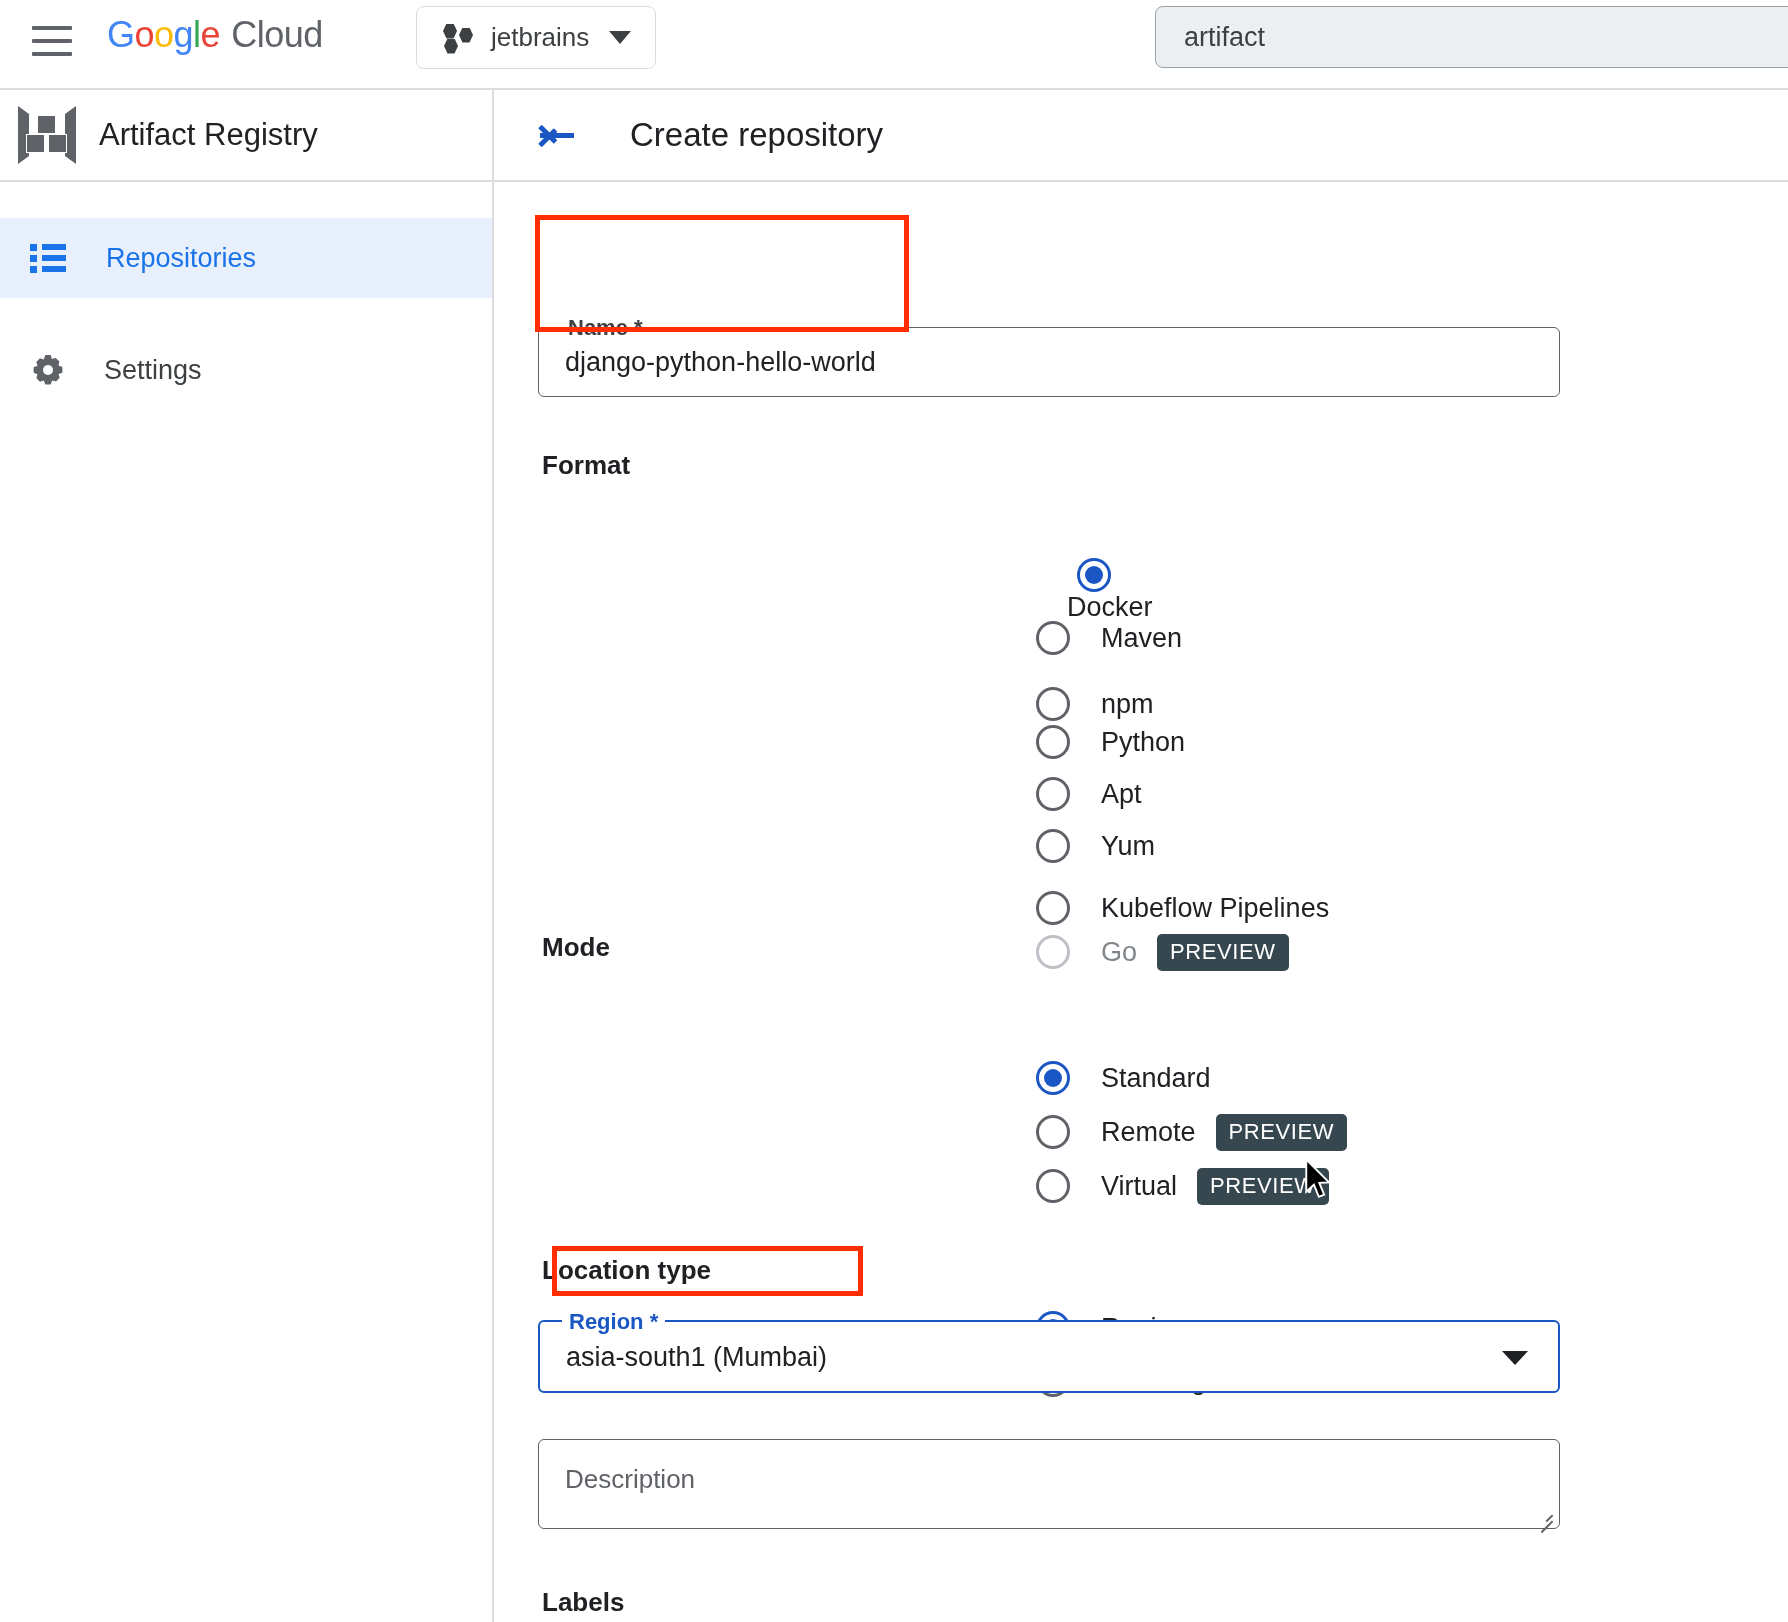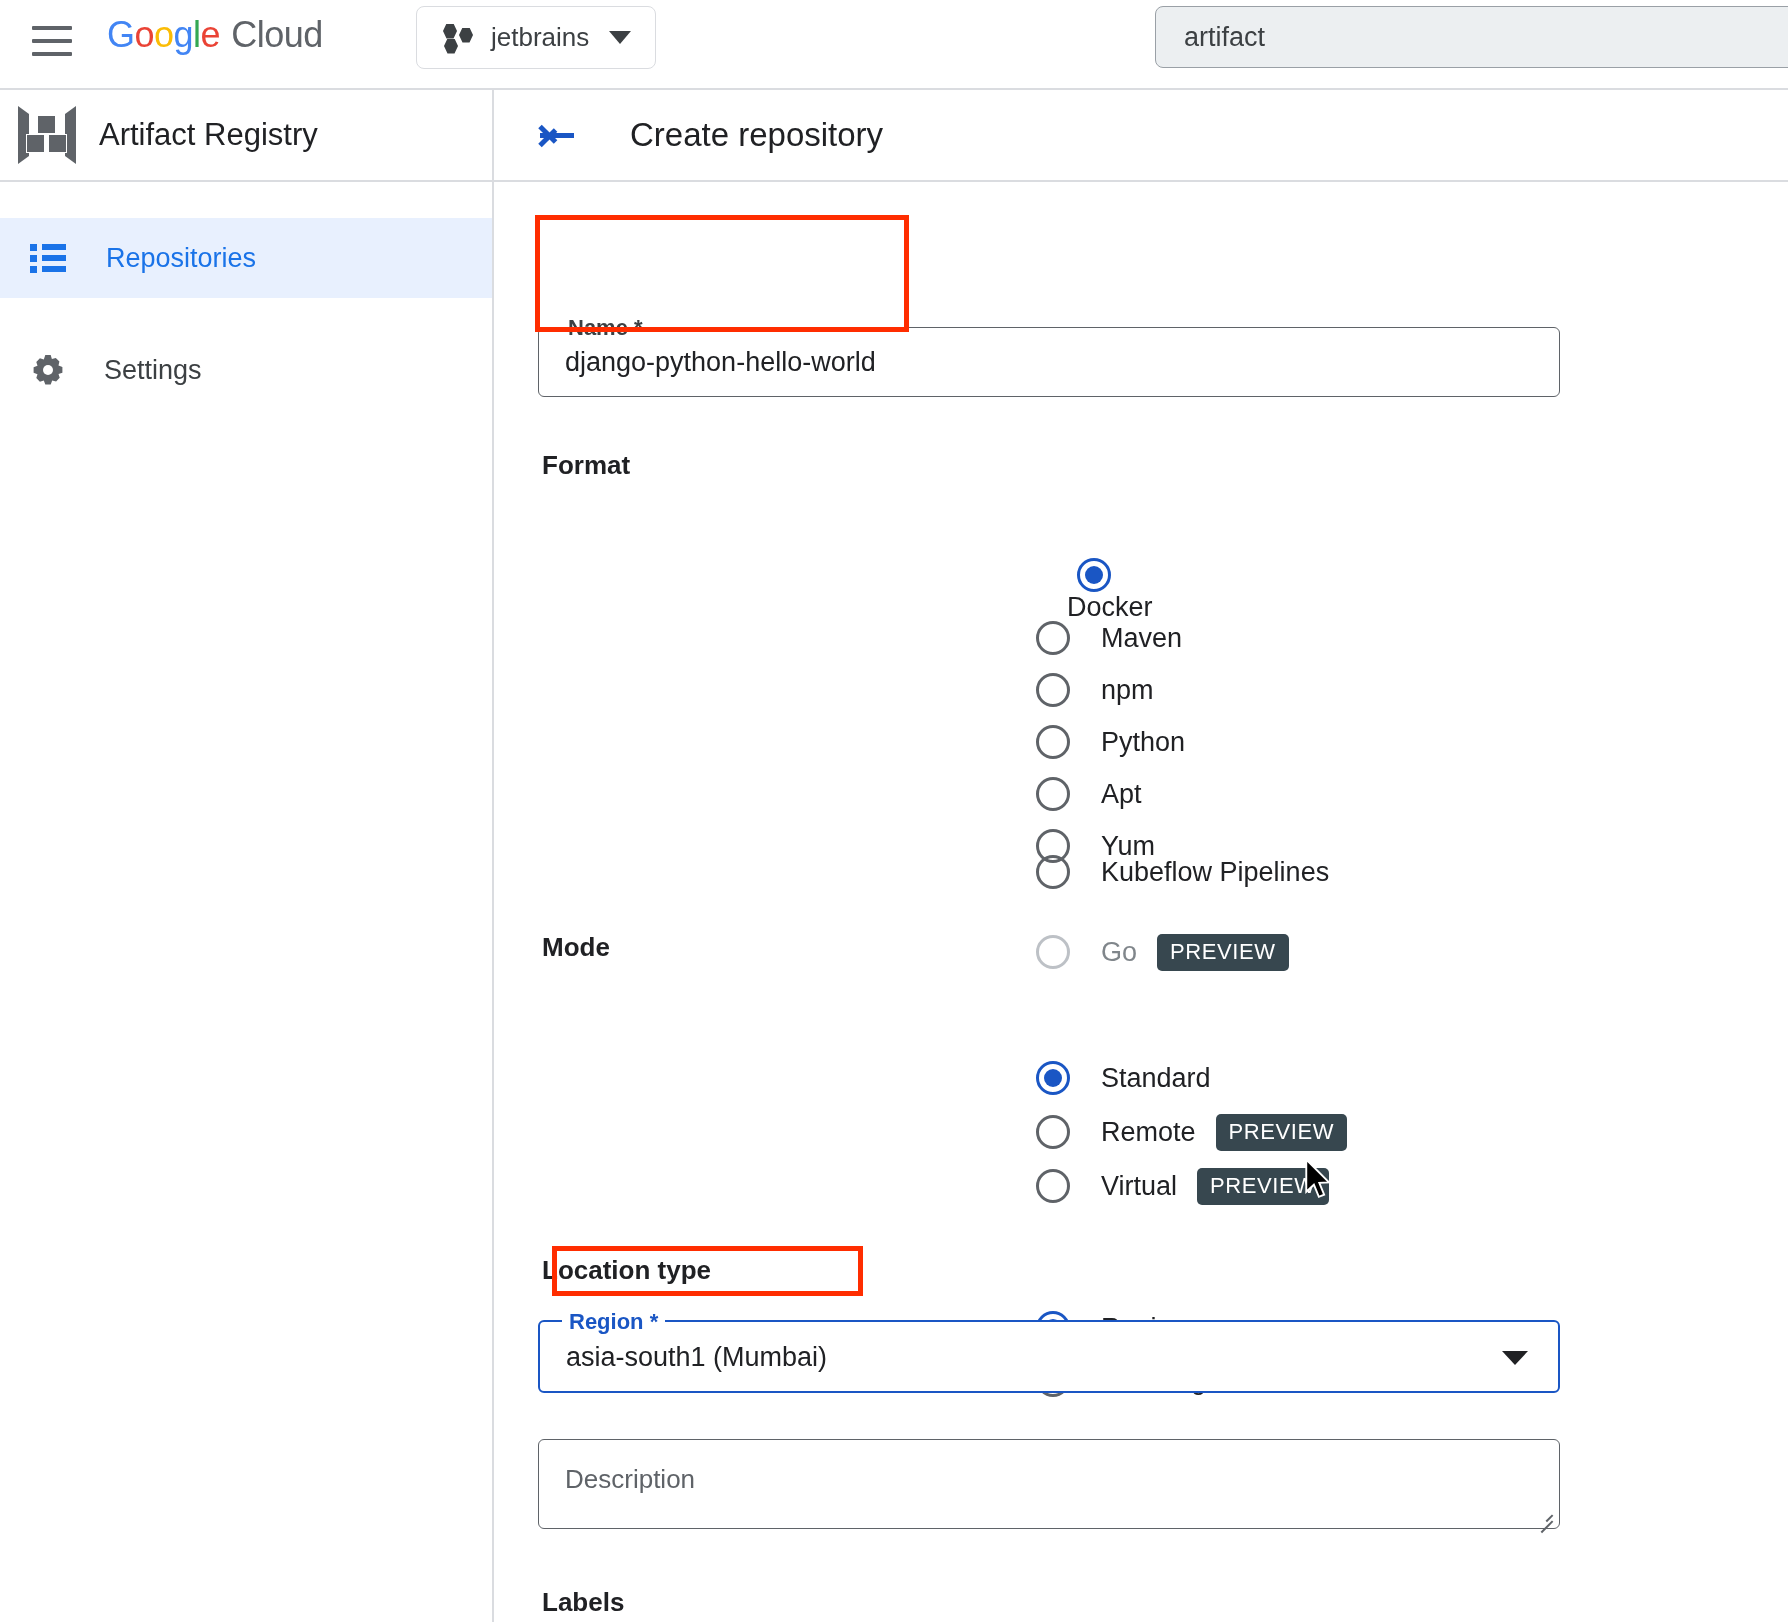--- a/index.html
+++ b/index.html
@@ -311,37 +311,37 @@
       <div class="group-heading" style="left:48px; top:268px;">Format</div>
 
       <div class="radio-row" style="top:376px;flex-direction:column;">
         <div class="radio checked"></div>
         <div class="radio-label">Docker</div>
       </div>
       <div class="radio-row" style="top:430px;">
         <div class="radio"></div>
         <div class="radio-label">Maven</div>
       </div>
-      <div class="radio-row" style="top:482px;">
+      <div class="radio-row" style="top:496px;">
         <div class="radio"></div>
         <div class="radio-label">npm</div>
       </div>
       <div class="radio-row" style="top:534px;">
         <div class="radio"></div>
         <div class="radio-label">Python</div>
       </div>
       <div class="radio-row" style="top:586px;">
         <div class="radio"></div>
         <div class="radio-label">Apt</div>
       </div>
       <div class="radio-row" style="top:638px;">
         <div class="radio"></div>
         <div class="radio-label">Yum</div>
       </div>
-      <div class="radio-row" style="top:664px;">
+      <div class="radio-row" style="top:700px;">
         <div class="radio"></div>
         <div class="radio-label">Kubeflow Pipelines</div>
       </div>
       <div class="radio-row" style="top:744px;">
         <div class="radio disabled"></div>
         <div class="radio-label disabled">Go</div>
         <div class="badge">PREVIEW</div>
       </div>
 
       <div class="group-heading" style="left:48px; top:748px; top:750px;">Mode</div>

